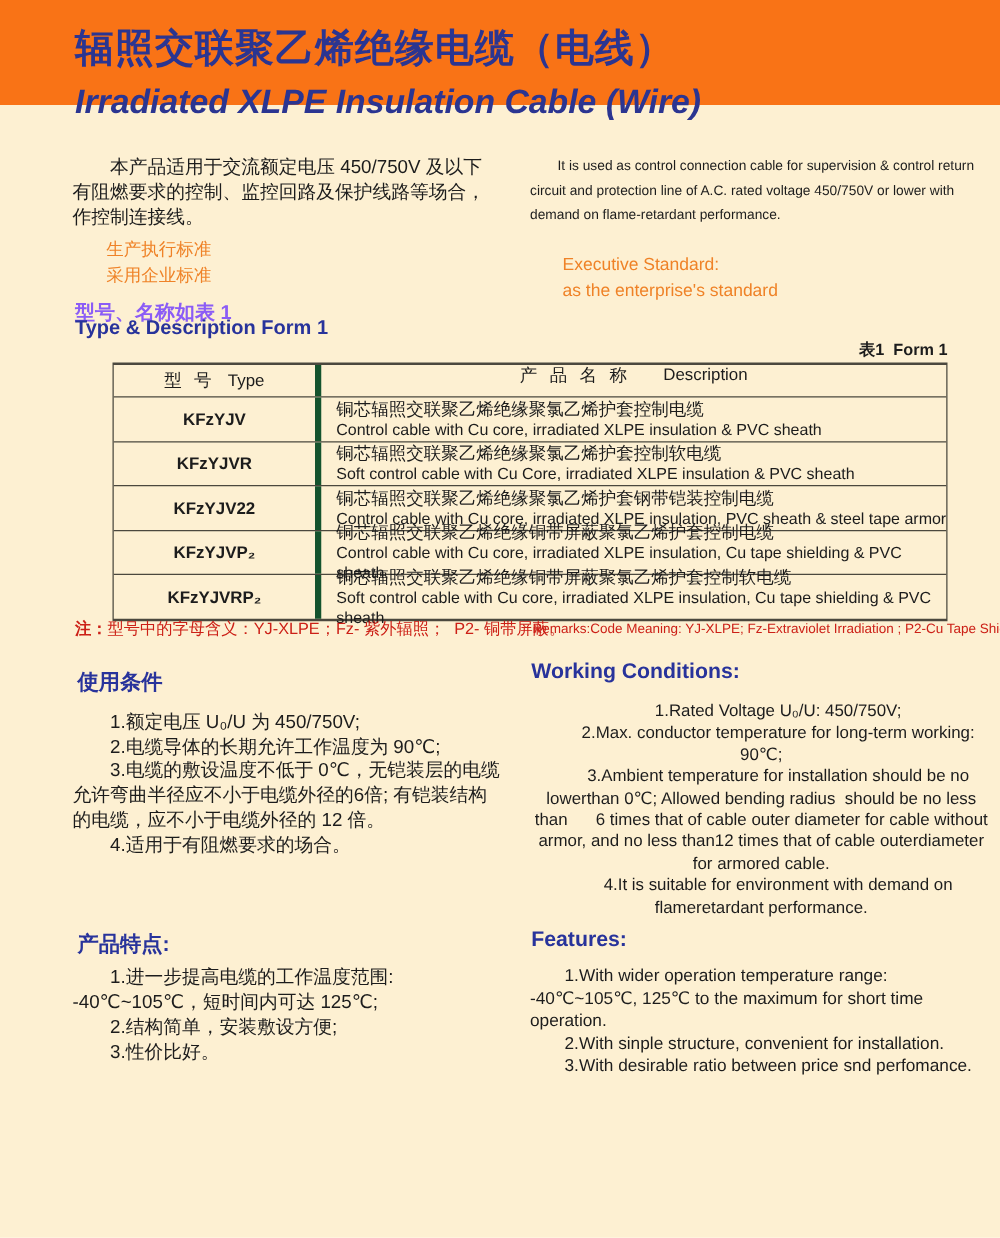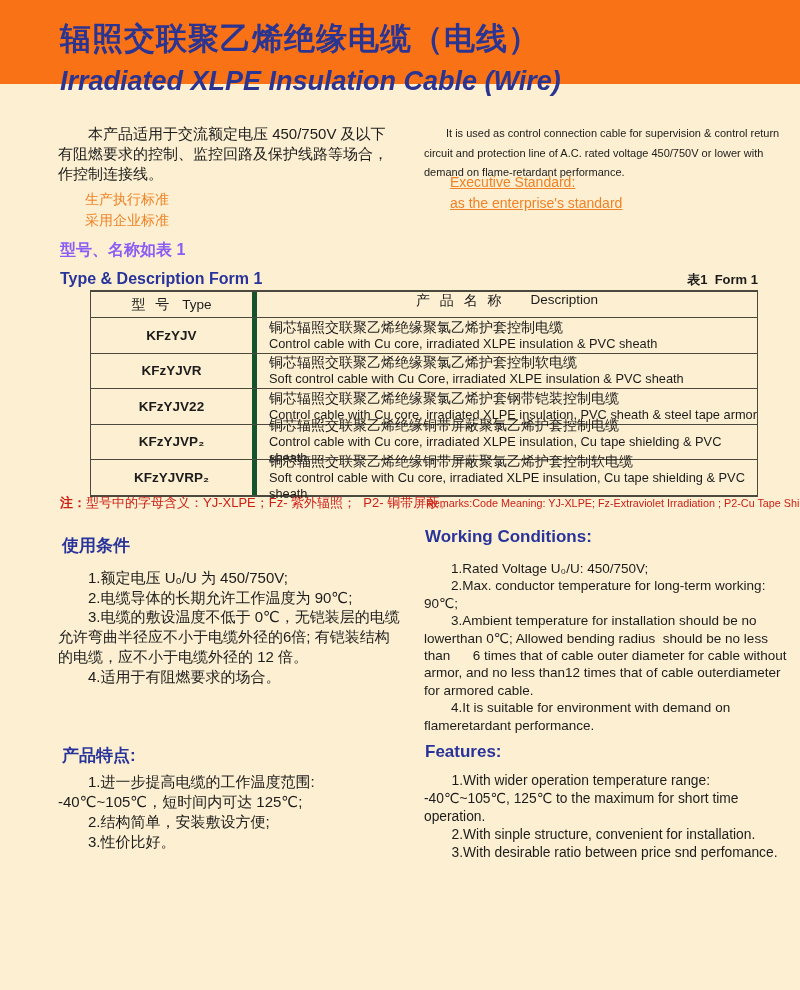--- a/index.html
+++ b/index.html
@@ -11,25 +11,25 @@
   .title-zh { position:absolute; left:60px; top:18px; margin:0; font-size:31px; font-weight:bold; color:#2B3591; letter-spacing:1px; }
   .title-en { position:absolute; left:60px; top:66px; margin:0; font-size:27px; font-weight:bold; font-style:italic; color:#2B3591; }
 
   
   .intro-zh { position:absolute; left:58px; top:124px; width:340px; margin:0; font-size:15px; line-height:20px; color:#1c1c1c; text-indent:2em; }
   .intro-en { position:absolute; left:424px; top:124px; width:370px; margin:0; font-size:11px; line-height:19.5px; color:#1c1c1c; text-indent:2em; }
 
   
   .std { position:absolute; margin:0; color:#EF8227; font-size:14px; line-height:21px; }
   .std-zh { left:85px; top:189px; }
-  .std-en { left:450px; top:172px;text-decoration:underline; }
+  .std-en { left:450px; top:201px; }
 
   
   .h-form-zh { position:absolute; left:60px; top:240px; margin:0; font-size:16px; font-weight:bold; color:#8b5cf6; }
-  .h-form-en { position:absolute; left:60px; top:270px; margin:0; font-size:16px; font-weight:bold; color:#28339B; }
+  .h-form-en { position:absolute; left:60px; top:254px; margin:0; font-size:16px; font-weight:bold; color:#28339B; }
   .form-label { position:absolute; right:42px; top:271px; margin:0; font-size:13px; font-weight:bold; color:#1c1c1c; white-space:pre; }
 
   
   .dtable { position:absolute; left:90px; top:290px; width:666px; border:1px solid #4b483e; border-top-width:2px; border-bottom-width:2px; color:#1c1c1c; }
   .drow { display:flex; }
   .drow + .drow { border-top:1px solid #4b483e; }
   .c1 { width:161px; border-right:5px solid #14532d; display:flex; align-items:center; justify-content:center; gap:10px; flex:none; }
   .c2 { flex:1; display:flex; flex-direction:column; justify-content:center; padding-left:12px; }
   .thead { height:25px; }
   .thead .c2 { flex-direction:row; align-items:flex-start; justify-content:center; gap:26px; padding-left:0; }
@@ -49,21 +49,21 @@
   .sec-h { position:absolute; margin:0; font-size:17px; font-weight:bold; color:#28339B; }
   .h-cond-zh { left:62px; top:534px; }
   .h-cond-en { left:425px; top:527px; }
   .h-feat-zh { left:62px; top:744px; }
   .h-feat-en { left:425px; top:742px; }
 
   
   .list { position:absolute; margin:0; color:#1c1c1c; }
   .list p { margin:0; text-indent:2em; white-space:pre-wrap; }
   .cond-zh { left:58px; top:568px; width:342px; font-size:15px; line-height:19.7px; }
-  .cond-en { left:424px; top:560px; width:370px; font-size:13.5px; line-height:17.4px; }
+  .cond-en { left:424px; top:560px; width:370px; font-size:13.5px; line-height:17.4px;text-align:center; }
   .feat-zh { left:58px; top:772px; width:342px; font-size:15px; line-height:20px; }
   .feat-en { left:424px; top:772px; width:370px; font-size:13.8px; line-height:18px; }
 </style>
 </head>
 <body>
 
 <div class="page">
 
   <div class="top-band">
     <h1 class="title-zh">辐照交联聚乙烯绝缘电缆（电线）</h1>

